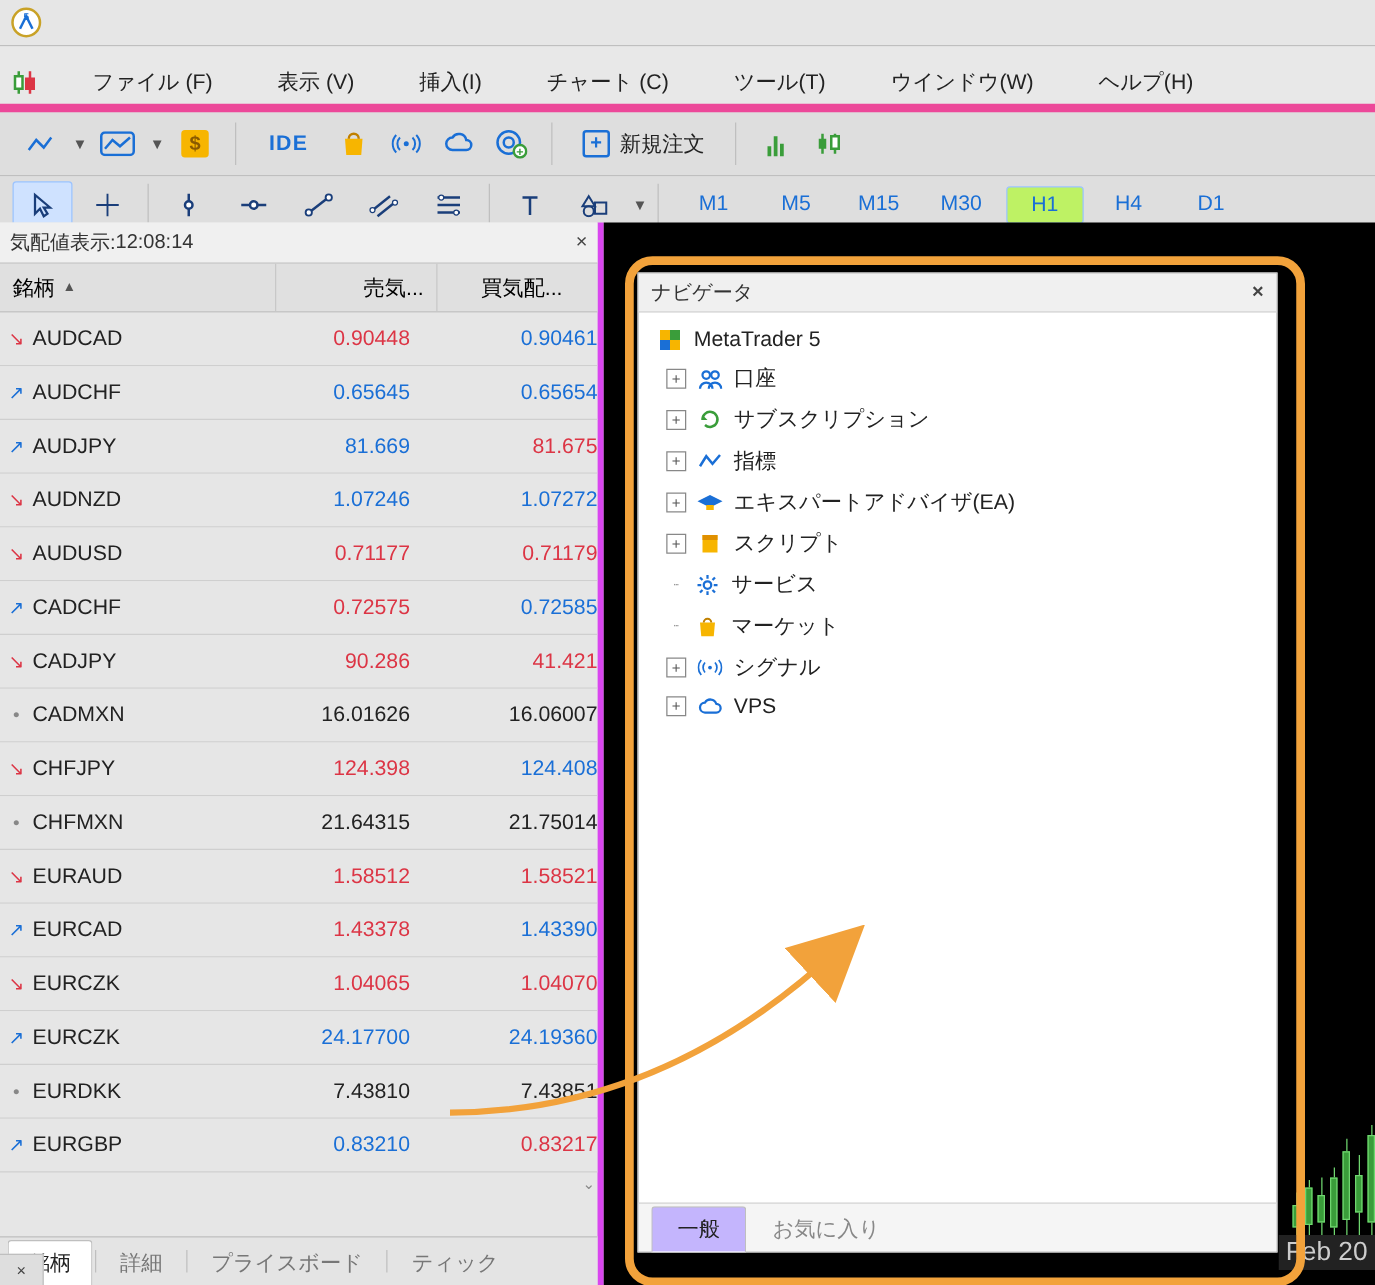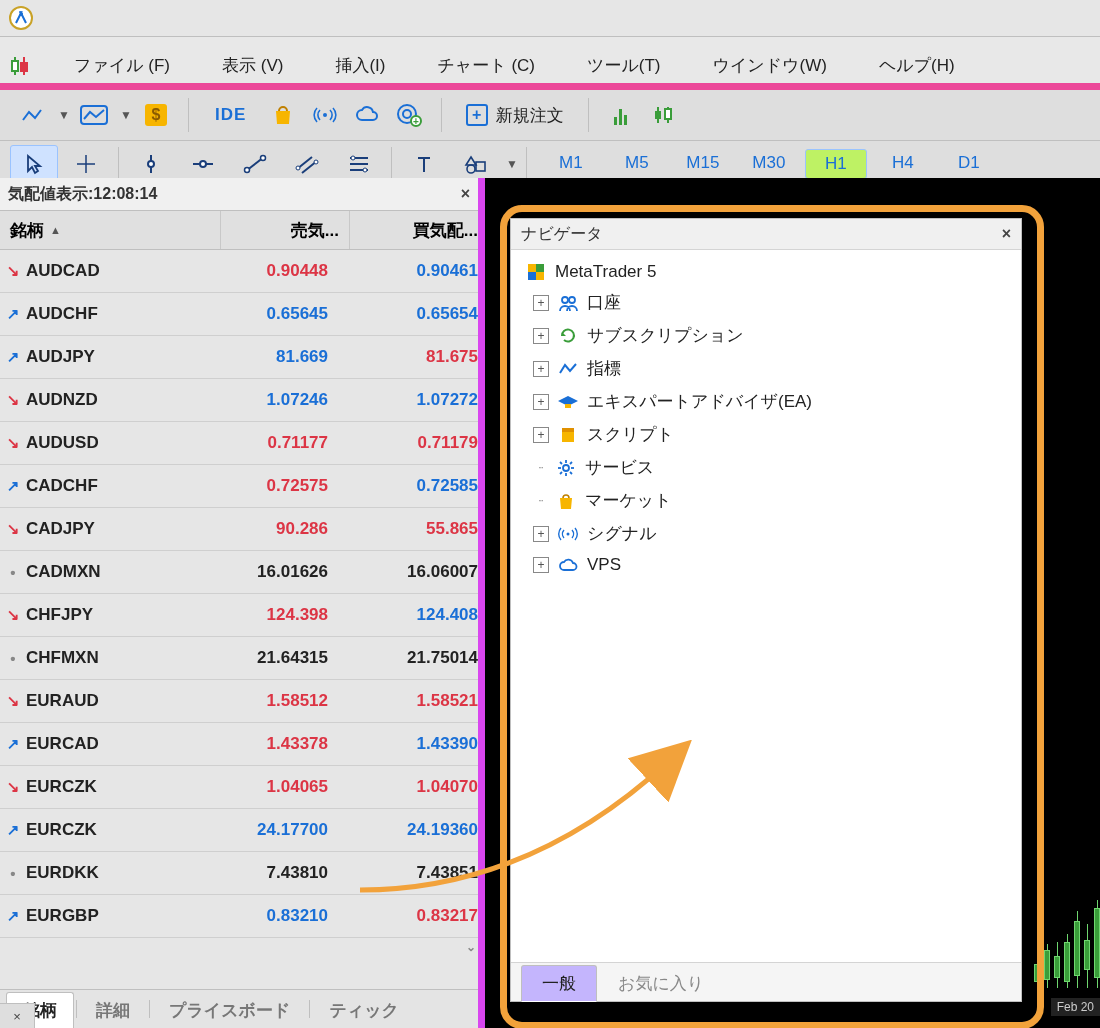--- a/index.html
+++ b/index.html
@@ -30,32 +30,32 @@
 
 
 .toolbar2 { height:46px; background:#dedede; border-bottom:1px solid #bfbfbf; display:flex; align-items:center; padding:0 10px; gap:4px; }
 .tool-btn { width:46px; height:36px; display:flex; align-items:center; justify-content:center; border:1px solid transparent; border-radius:3px; color:#3a4a6a; }
 .tool-btn.active { background:#cfe2ff; border-color:#9ac3ff; }
 .tf-btn { padding:4px 10px; color:#1a6fd6; font-weight:400; border-radius:3px; min-width:40px; text-align:center; }
 .tf-btn.active { background:#bef264; border:1px solid #9ac3ff; color:#1a6fd6; }
 
 
 .body { display:flex; position:absolute; top:178px; left:0; right:0; bottom:0; }
-.market-watch { width:478px; background:#e6e6e6; border-right:7px solid #d946ef; display:flex; flex-direction:column; position:relative;font-weight:bold; }
+.market-watch { width:478px; background:#e6e6e6; border-right:5px solid #d946ef; display:flex; flex-direction:column; position:relative; }
 .right-area { flex:1; background:#000; position:relative; overflow:hidden; }
 
 
 .mw-title { height:32px; background:#f0f0f0; border-bottom:1px solid #bfbfbf; display:flex; align-items:center; padding:0 8px; color:#333; font-size:16px; }
 .mw-close { margin-left:auto; color:#444; cursor:default; }
 
 
 .mw-head { display:flex; height:38px; background:#e0e0e0; border-bottom:1px solid #bfbfbf; align-items:center; }
 .mw-head .c1 { width:210px; padding-left:10px; display:flex; align-items:center; gap:6px; }
 .mw-head .c2 { width:118px; text-align:right; padding-right:10px; }
-.mw-head .c3 { flex:1; text-align:right; }
+.mw-head .c3 { flex:1; text-align:right; padding-right:28px; }
 .sort-caret { font-size:11px; color:#555; }
 .hdiv { width:1px; height:100%; background:#c8c8c8; }
 
 
 .mw-rows { flex:1; overflow:hidden; }
 .mw-row { display:flex; height:42px; align-items:center; border-bottom:1px solid #cfcfcf; background:#e6e6e6; }
 .mw-row .arr { width:26px; text-align:center; font-size:15px; }
 .mw-row .sym { flex:0 0 184px; color:#222; }
 .mw-row .bid { width:118px; text-align:right; padding-right:10px; font-variant-numeric:tabular-nums; }
 .mw-row .ask { flex:1; text-align:right; font-variant-numeric:tabular-nums; }
@@ -88,21 +88,21 @@
 .nav-tab { padding:6px 20px; color:#888; border:1px solid transparent; position:relative; top:1px; }
 .nav-tab.active { background:#c4b5fd; border-color:#bfbfbf; border-bottom-color:#fff; color:#222; border-radius:3px 3px 0 0; }
 
 
 .arrow-anno { position:absolute; left:350px; top:740px; z-index:6; pointer-events:none; }
 
 
 .chart-candles { position:absolute; right:0; bottom:40px; display:flex; align-items:flex-end; gap:4px; z-index:1; }
 .chart-candles .ck { width:6px; background:#3a9d3a; border:1px solid #6fd66f; box-sizing:border-box; }
 .chart-candles .wick { width:1px; background:#6fd66f; margin:0 auto; }
-.chart-date { position:absolute; right:0; bottom:12px; color:#ccc; font-size:12px; background:#222; padding:2px 6px; z-index:2; }
+.chart-date { position:absolute; right:0; bottom:12px; color:#ccc; font-size:21px; background:#222; padding:2px 6px; z-index:2; }
 .bottom-strip { position:absolute; left:0; bottom:0; height:24px; background:#dedede; width:34px; border-top:1px solid #bfbfbf; border-right:1px solid #bfbfbf; display:flex; align-items:center; justify-content:center; color:#444; font-size:13px; }
 
 
 svg { display:block; }
 </style>
 </head>
 <body>
 
 <div class="window">
 
@@ -339,21 +339,21 @@
           <div class="mw-row">
             <span class="arr up">↗</span>
             <span class="sym">CADCHF</span>
             <span class="bid tx-red">0.72575</span>
             <span class="ask tx-blue">0.72585</span>
           </div>
           <div class="mw-row">
             <span class="arr down">↘</span>
             <span class="sym">CADJPY</span>
             <span class="bid tx-red">90.286</span>
-            <span class="ask tx-red">55.865</span>
+            <span class="ask tx-red">41.421</span>
           </div>
           <div class="mw-row">
             <span class="arr flat">•</span>
             <span class="sym">CADMXN</span>
             <span class="bid tx-black">16.01626</span>
             <span class="ask tx-black">16.06007</span>
           </div>
           <div class="mw-row">
             <span class="arr down">↘</span>
             <span class="sym">CHFJPY</span>

